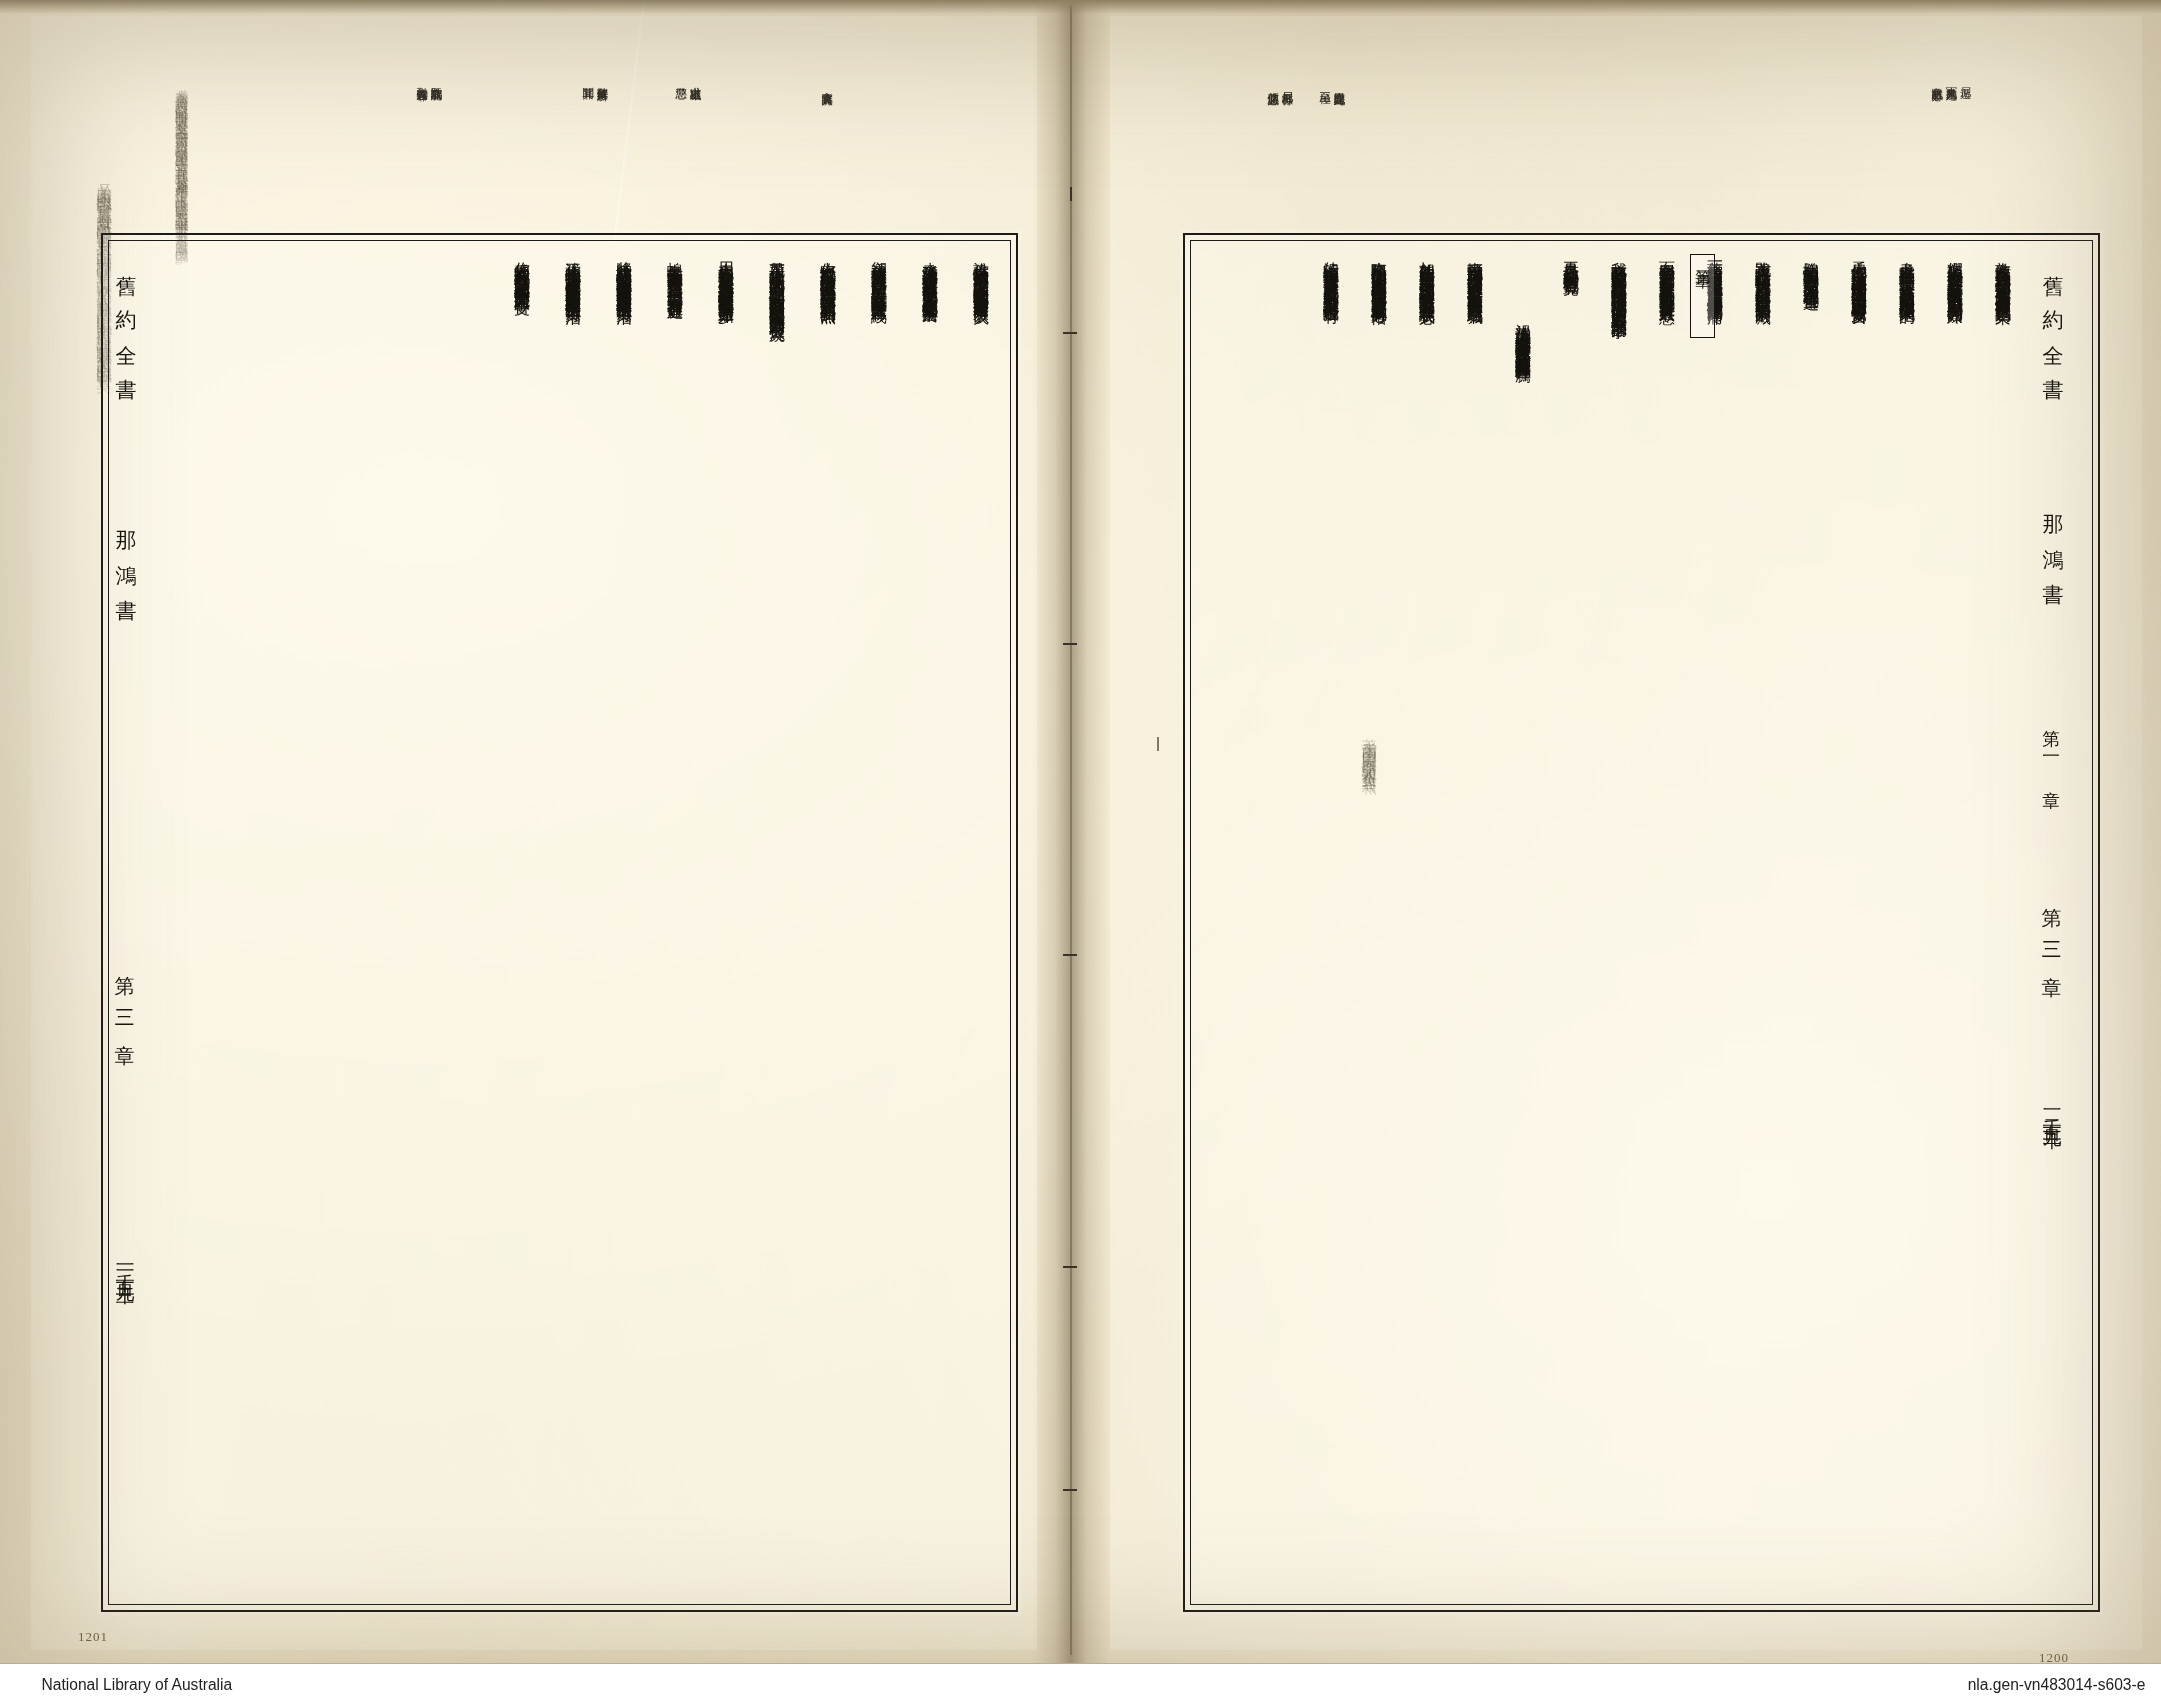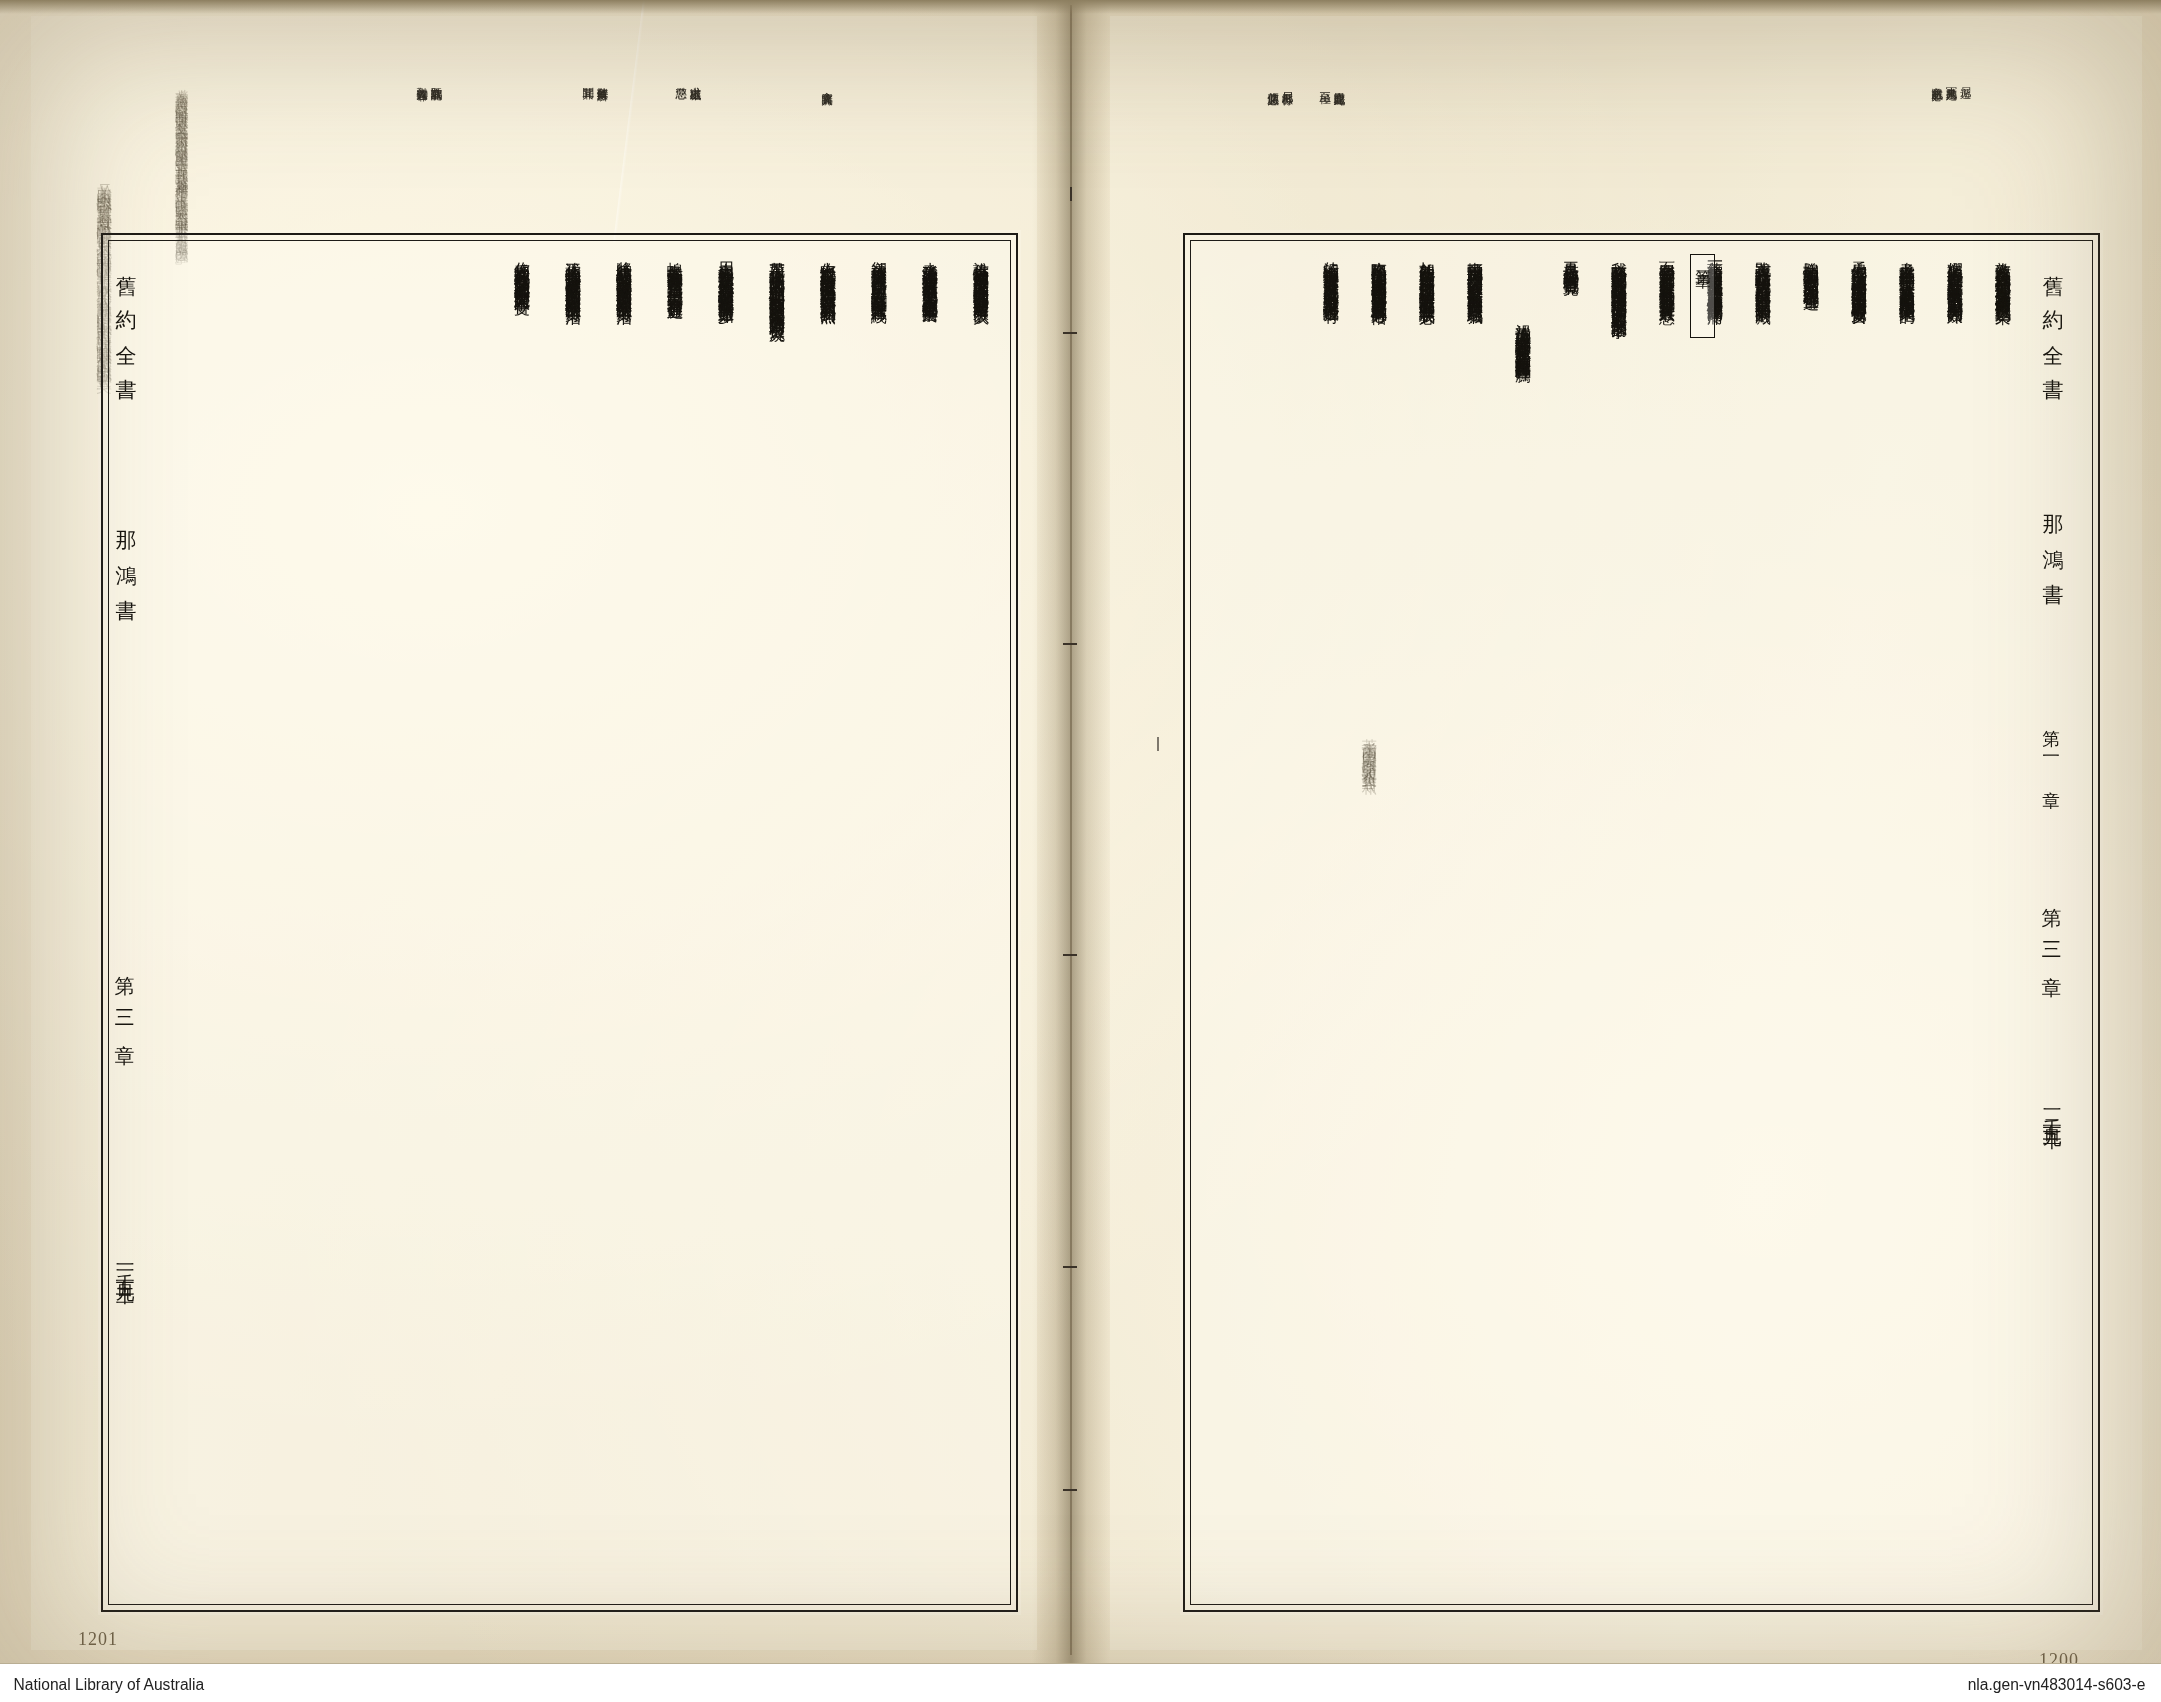--- a/index.html
+++ b/index.html
@@ -44,20 +44,21 @@
     position: absolute; left: 0; top: 1663px; width: 2161px; height: 40px;
     background: #ffffff;
     border-top: 1px solid #b9ae93;
   }
   .footer-text {
     position: absolute;
     font-family: "Liberation Sans", sans-serif;
     font-size: 15.6px;
     color: #222;
     top: 1676px;
+    margin-left: 28px;
   }
   .footer-left  { left: 13.5px; }
   .footer-right { right: 15.6px; }
 
   
   .gutter {
     position: absolute;
     left: 1032px; top: 0;
     width: 78px; height: 1663px;
     background: linear-gradient(90deg,
@@ -168,21 +169,21 @@
     color: rgba(60,52,34,0.22);
     white-space: pre-wrap;
     transform: scaleX(-1);
     pointer-events: none;
   }
 
   
   .pencil {
     position: absolute;
     font-family: "Liberation Serif", serif;
-    font-size: 18px;
+    font-size: 13px;
     color: #6d6048;
     letter-spacing: 1px;
   }
 
   
   .crease {
     position: absolute;
     background: linear-gradient(90deg, rgba(255,255,255,0.55), rgba(180,165,130,0.0));
     width: 2.6px;
     transform-origin: top center;

